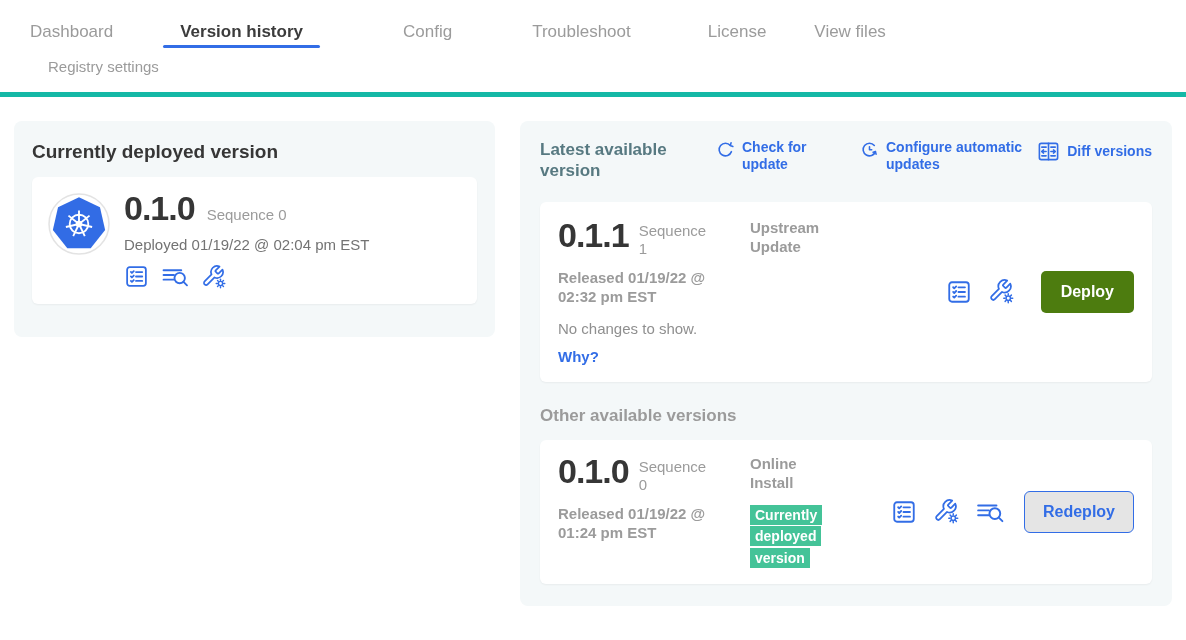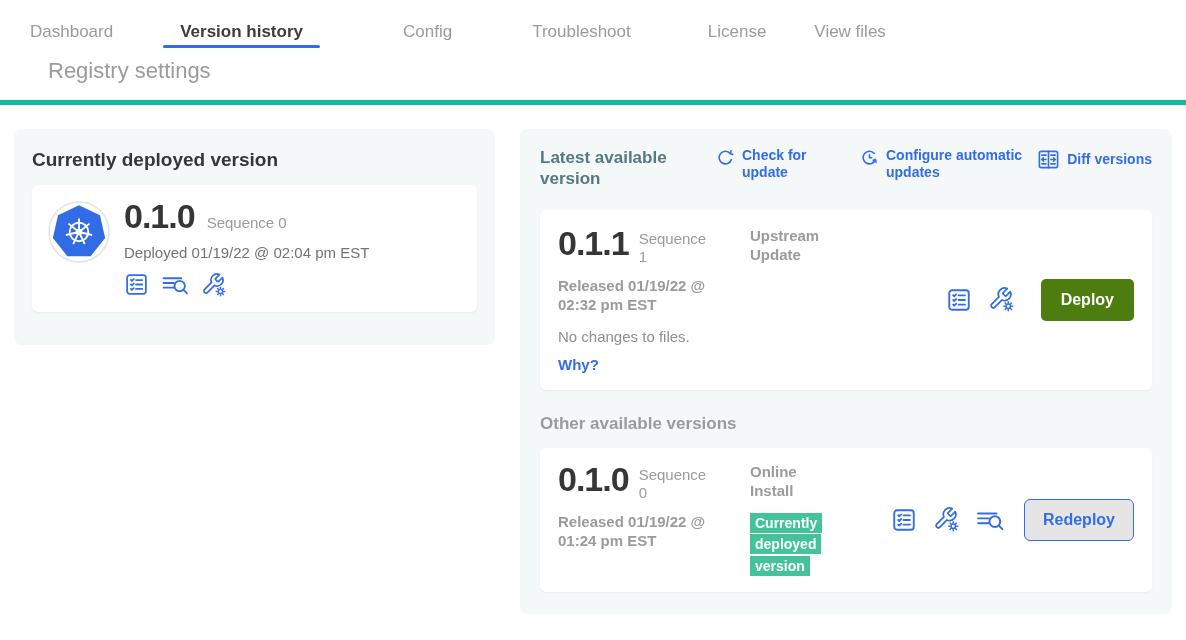--- a/index.html
+++ b/index.html
@@ -17,21 +17,21 @@
   .tab:nth-child(1){ margin-left:30px; }
   .tab:nth-child(2){ margin-left:67px; }
   .tab:nth-child(3){ margin-left:100px; }
   .tab:nth-child(4){ margin-left:80px; }
   .tab:nth-child(5){ margin-left:77px; }
   .tab:nth-child(6){ margin-left:48px; }
   .tab.active { color:#3c3c3c; font-weight:600; }
   .tab.active::after { content:""; position:absolute; left:-17px; right:-17px;
          bottom:8px; height:3px; background:#326de6; border-radius:3px; }
   .nav-row2 { padding:2px 0 16px; }
-  .tab2 { margin-left:48px; font-size:22px; font-weight:500; color:#9b9b9b;
+  .tab2 { margin-left:48px; font-size:15px; font-weight:500; color:#9b9b9b;
           cursor:pointer; display:inline-block; }
 
   
   .main { display:flex; align-items:flex-start; padding:24px 14px 0; gap:25px; }
   .panel { background:#f4f8f9; border-radius:8px; }
   .left-panel  { width:481px; padding:20px 18px; height:216px; }
   .right-panel { width:652px; padding:18px 20px 22px; }
 
   
   .left-title { margin:0 0 14px; font-size:19px; font-weight:700; color:#363636; }
@@ -220,21 +220,21 @@
       </span>
     </div>
 
     <div class="version-card card-latest">
       <div class="colA">
         <div class="card-ver-row">
           <span class="ver-num">0.1.1</span>
           <span class="seq">Sequence 1</span>
         </div>
         <div class="released">Released 01/19/22 @ 02:32 pm EST</div>
-        <div class="changes">No changes to files.</div>
+        <div class="changes">No changes to show.</div>
         <span class="why">Why?</span>
       </div>
 
       <div class="colB offset">
         <div class="source">Upstream Update</div>
       </div>
 
       <div class="card-icons">
         <span class="icon-btn">
           <svg class="blue-ic" width="26" height="26" viewBox="0 0 24 24" stroke-width="1.7">

